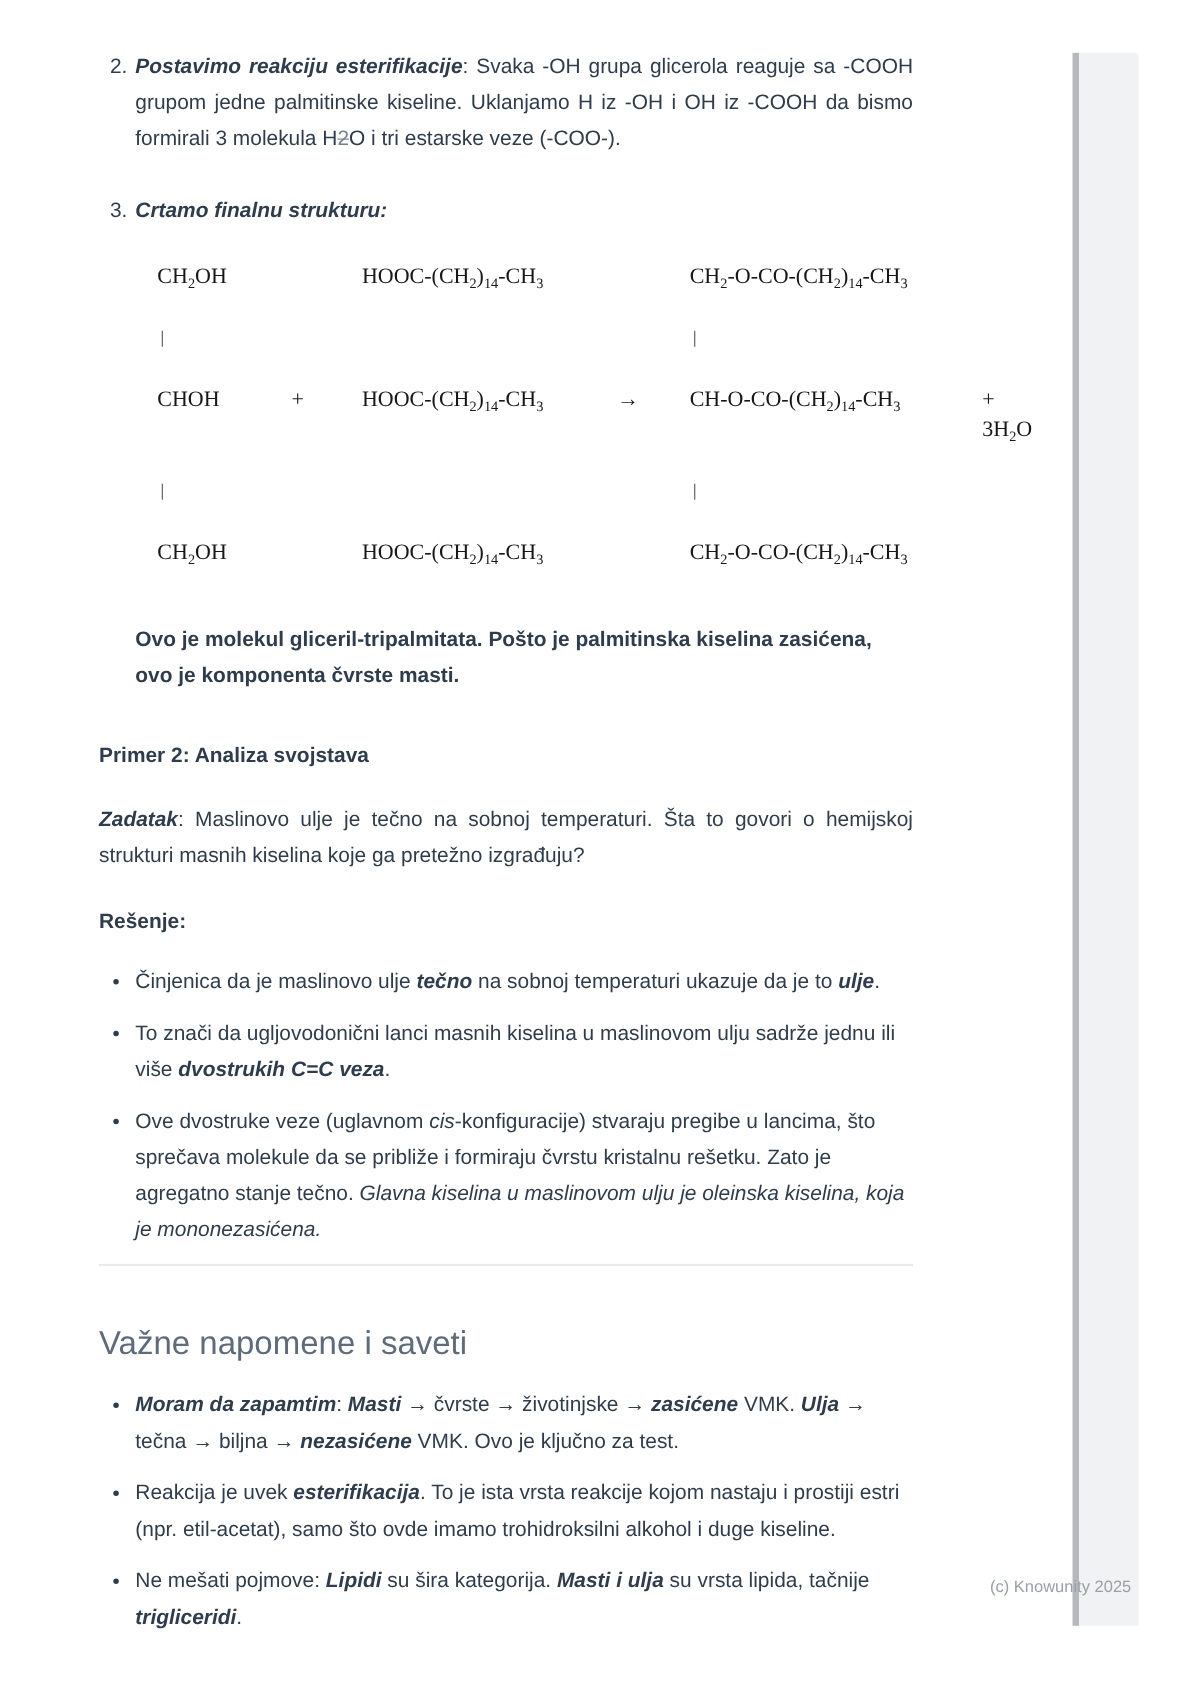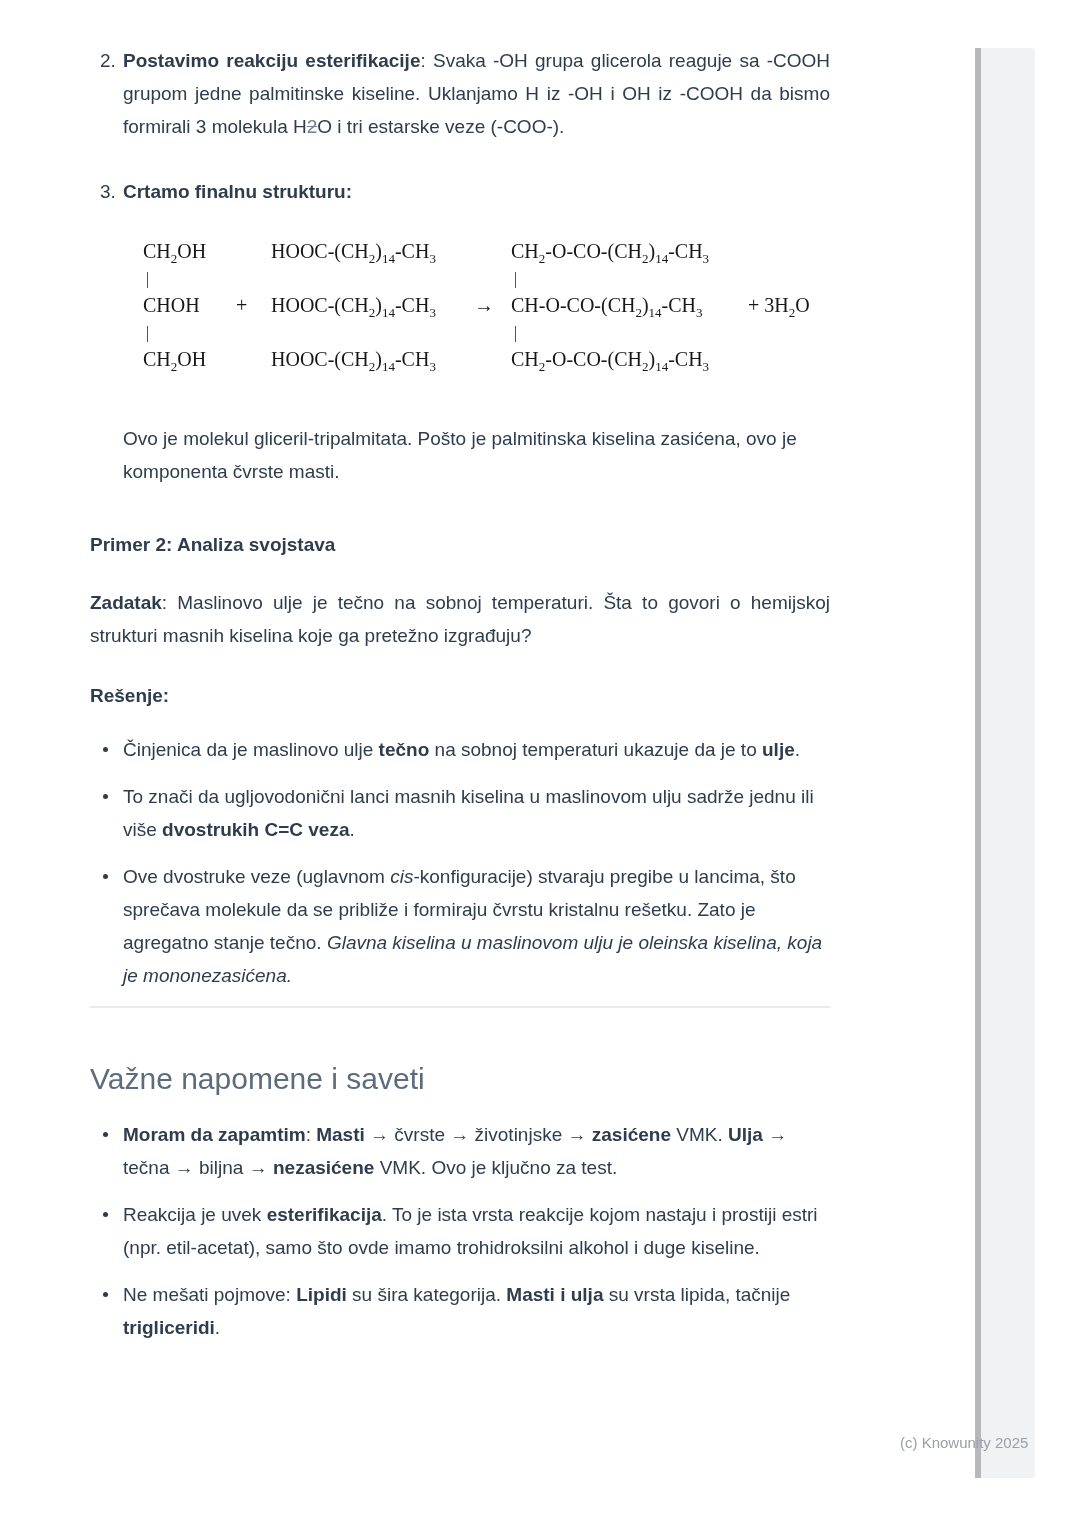--- a/index.html
+++ b/index.html
@@ -2,40 +2,40 @@
 <html><head>
 <meta charset="utf-8">
 <style>
   html,body{margin:0;padding:0;background:#ffffff;}
   .page{
     position:relative;width:1080px;height:1528px;background:#ffffff;overflow:hidden;
     font-family:"Liberation Sans","DejaVu Sans",sans-serif;
     color:#2e3d4d;font-size:19px;line-height:33px;
   }
   .content{position:absolute;left:90px;top:44px;width:740px;}
-  .b{font-weight:700;}
+  .b{font-weight:700;font-style:italic;}
   .i{font-style:italic;}
   .s{text-decoration:line-through;color:#76808e;}
 
   .num-item{display:flex;}
   .num-item .num{flex:none;width:33px;padding-left:10px;box-sizing:border-box;}
   .num-item .ibody{flex:1;}
   .justify{text-align:justify;}
   .mt-item3{margin-top:32px;}
 
   .chem{
     margin-left:53px;margin-top:30px;
     font-family:"Liberation Serif","DejaVu Serif",serif;
     font-size:20px;color:#171717;line-height:27px;
-    display:grid;grid-template-columns:93px 35px 203px 37px 237px auto;
+    display:grid;grid-template-columns:93px 35px 203px 37px 237px auto;gap:29px;
   }
   .chem sub{font-size:13px;line-height:0;}
   .chem .bond{padding-left:3px;font-size:16px;color:#2a2a2a;}
 
-  .note-para{margin-left:33px;margin-top:49px;}
+  .note-para{margin-left:33px;margin-top:49px;font-weight:bold;}
   .h-primer{margin-top:40px;font-weight:700;}
   .zadatak{margin-top:25px;}
   .h-resenje{margin-top:27px;font-weight:700;}
 
   .bullets{margin-top:21px;}
   .bullets2{margin-top:18px;}
   .bullet-item{display:flex;}
   .bullet-item + .bullet-item{margin-top:14px;}
   .bullet-item .dot{flex:none;width:33px;padding-left:13px;box-sizing:border-box;}
   .bullet-item .dot::before{content:"";display:block;width:5px;height:5px;border-radius:50%;background:#2e3d4d;margin-top:14px;}

